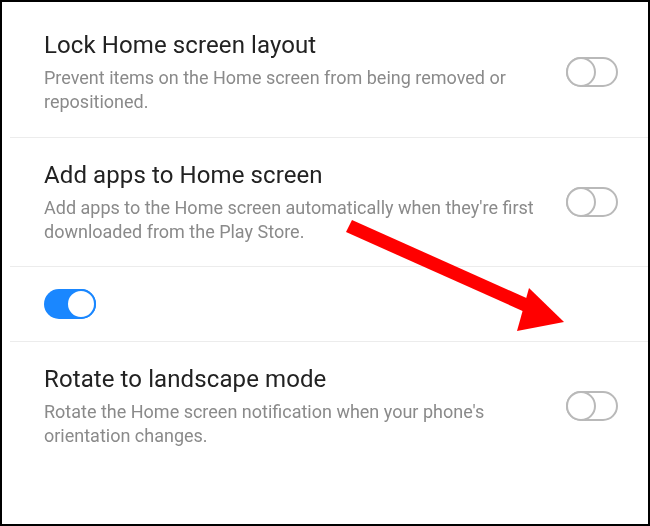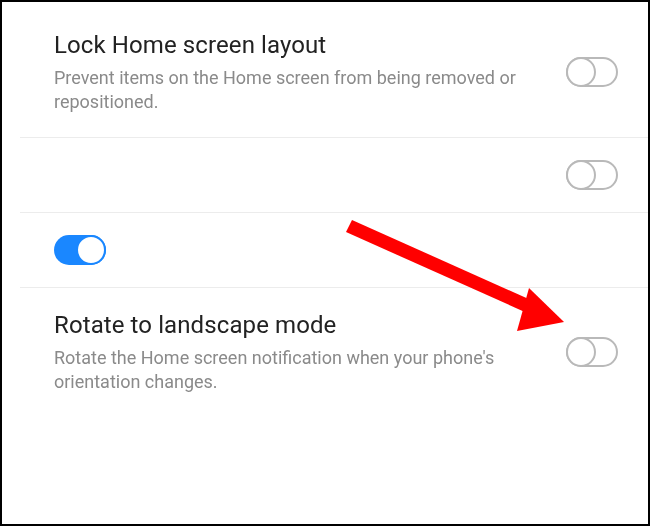--- a/index.html
+++ b/index.html
@@ -4,21 +4,21 @@
   <style>
     * { margin:0; padding:0; box-sizing:border-box; }
     html, body { width:650px; height:526px; }
     body {
       font-family: -apple-system, BlinkMacSystemFont, "Segoe UI", Roboto, Arial, sans-serif;
       background:#fff;
       border:2px solid #000;
       position:relative;
       overflow:hidden;
     }
-    .list { padding: 6px 0 0 18px; }
+    .list { padding: 6px 0 0 8px; }
     .row {
       display:flex;
       align-items:center;
       padding: 22px 30px 22px 34px;
       border-bottom:1px solid #ececec;
     }
     .row:last-child { border-bottom:none; }
     .text-col { flex:1 1 auto; padding-right:20px; }
     .title {
       font-size:24px;
@@ -81,20 +81,22 @@
       <div class="desc">Prevent items on the Home screen from being removed or repositioned.</div>
     </div>
     <div class="toggle">
       <div class="toggle-track"></div>
       <div class="toggle-thumb"></div>
     </div>
   </div>
 
   <div class="row">
     <div class="text-col">
+      <div class="title">Add apps to Home screen</div>
+      <div class="desc">Add apps to the Home screen automatically when they're first downloaded from the Play Store.</div>
     </div>
     <div class="toggle">
       <div class="toggle-track"></div>
       <div class="toggle-thumb"></div>
     </div>
   </div>
 
   <div class="row">
     <div class="toggle on">
       <div class="toggle-track"></div>

